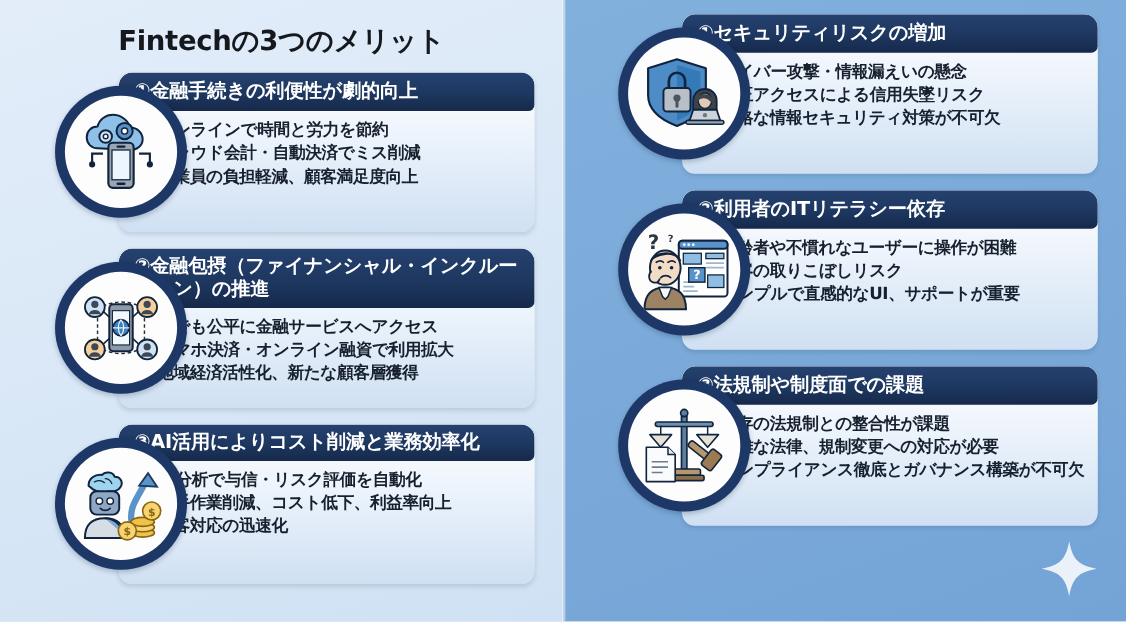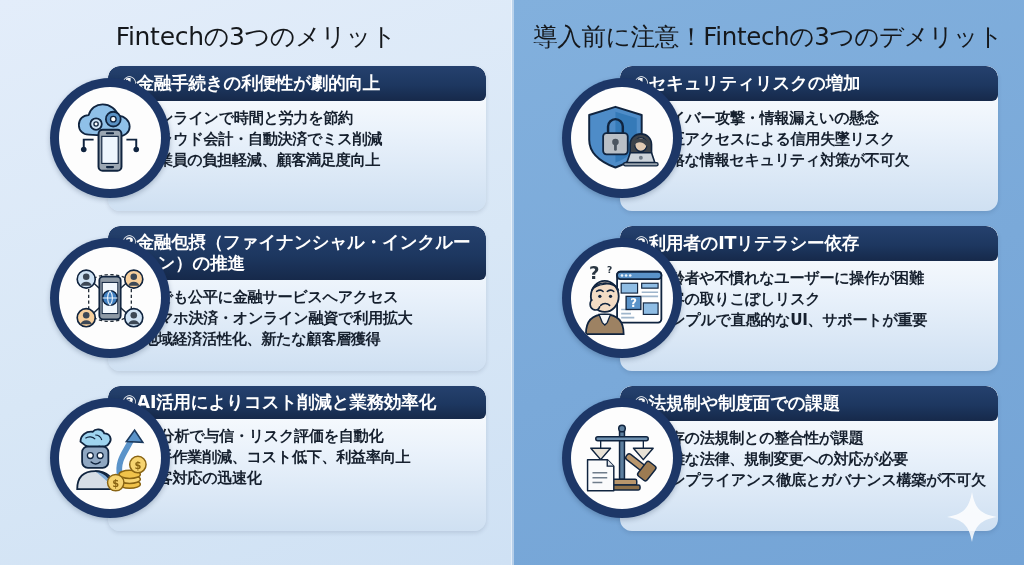--- a/index.html
+++ b/index.html
@@ -11,21 +11,21 @@
   .poster { position:relative; width:1024px; height:565px; display:flex; }
 
   
   .panel { position:relative; height:565px; overflow:hidden; }
   .panel-left  { width:512px; background:linear-gradient(160deg,#e3edfa 0%,#d8e7f6 55%,#cfe1f4 100%); }
   .panel-right { width:512px; background:linear-gradient(160deg,#82b0dd 0%,#7aa9d9 55%,#74a4d6 100%); }
 
   .panel-title {
     text-align:center;
     font-size:25px;
-    font-weight:normal;
+    font-weight:bold;
     color:#15181c;
     letter-spacing:-0.3px;
     padding-top:20px;
     white-space:nowrap;
   }
   .panel-right .panel-title { font-size:24.5px; }
 
   
   .cards { margin-top:13px; display:flex; flex-direction:column; }
   .panel-left  .cards { gap:15px; }
@@ -225,21 +225,20 @@
               <text x="57" y="85" font-size="12" font-weight="bold" fill="#8a6514" text-anchor="middle">$</text>
             </svg>
           </div>
         </div>
       </div>
 
     </div>
   </div>
 
   <div class="panel panel-right">
-    <div class="panel-title">導入前に注意！Fintechの3つのデメリット</div>
 
     <div class="cards">
 
       <div class="card">
         <div class="card-body">
           <div class="card-header">①セキュリティリスクの増加</div>
           <ul class="bullets">
             <li>サイバー攻撃・情報漏えいの懸念</li>
             <li>不正アクセスによる信用失墜リスク</li>
             <li>厳格な情報セキュリティ対策が不可欠</li>

